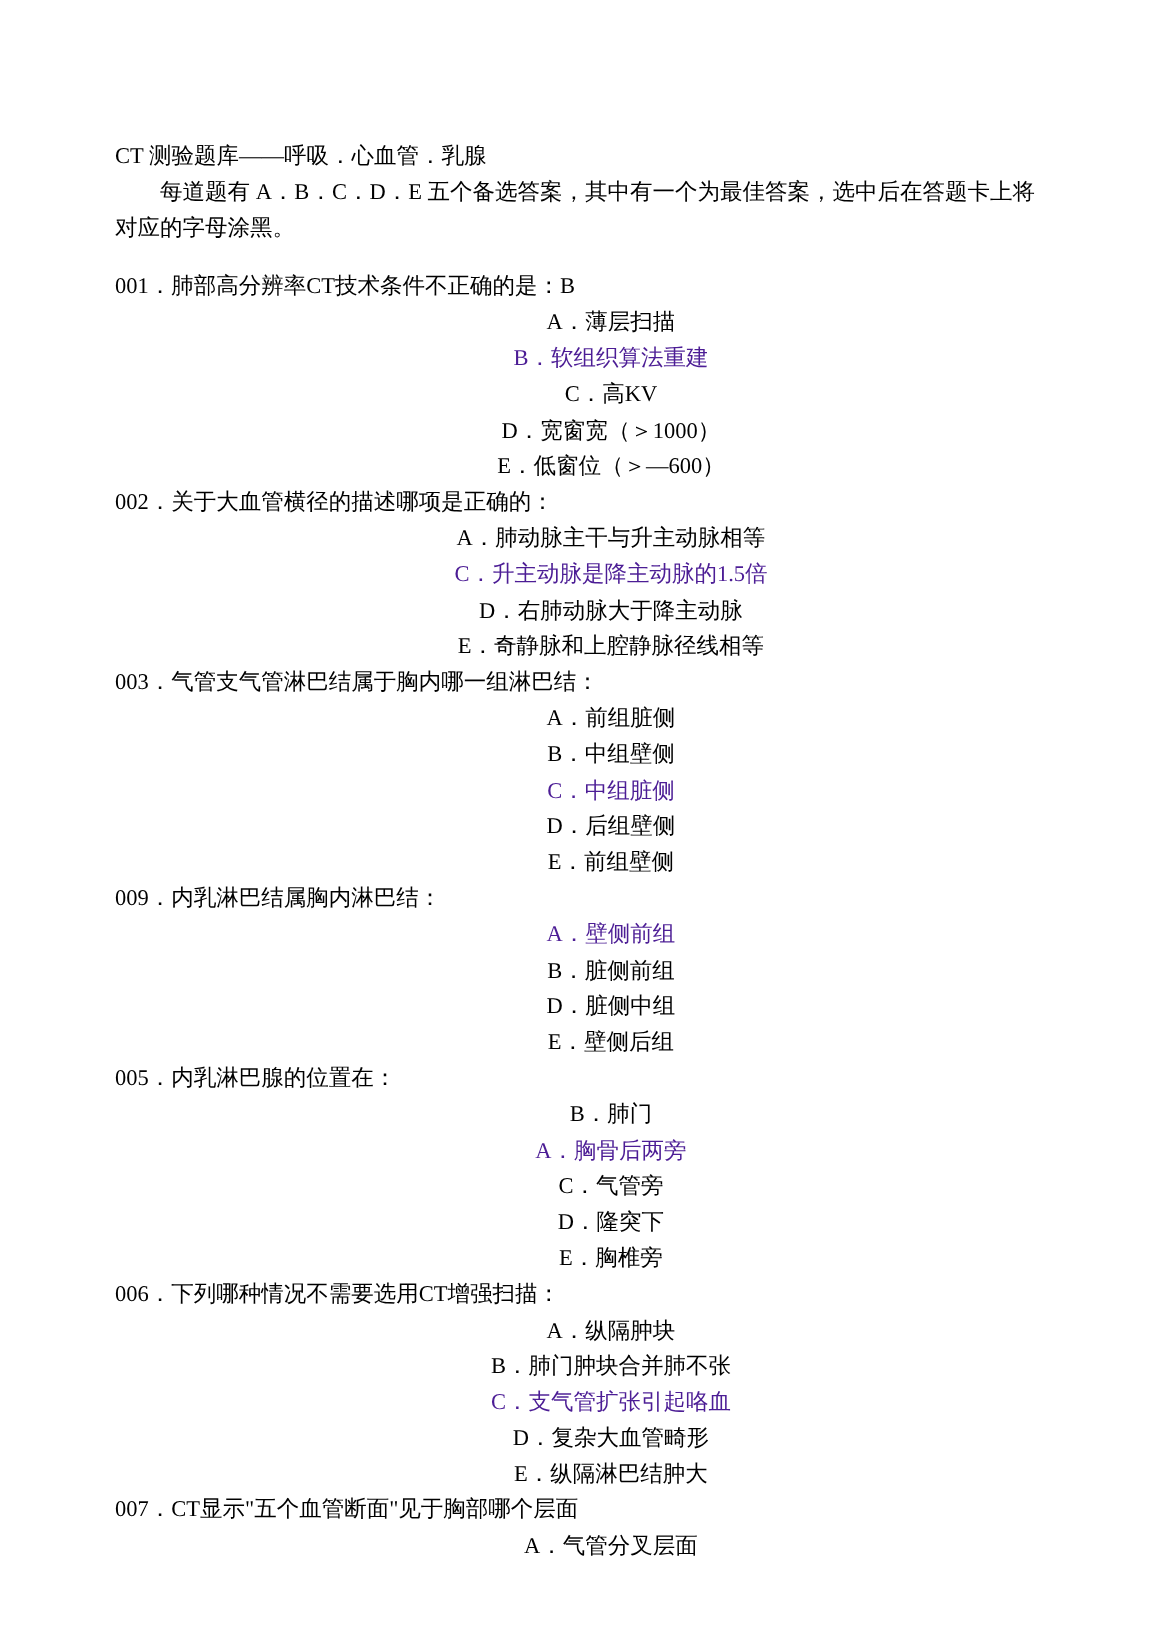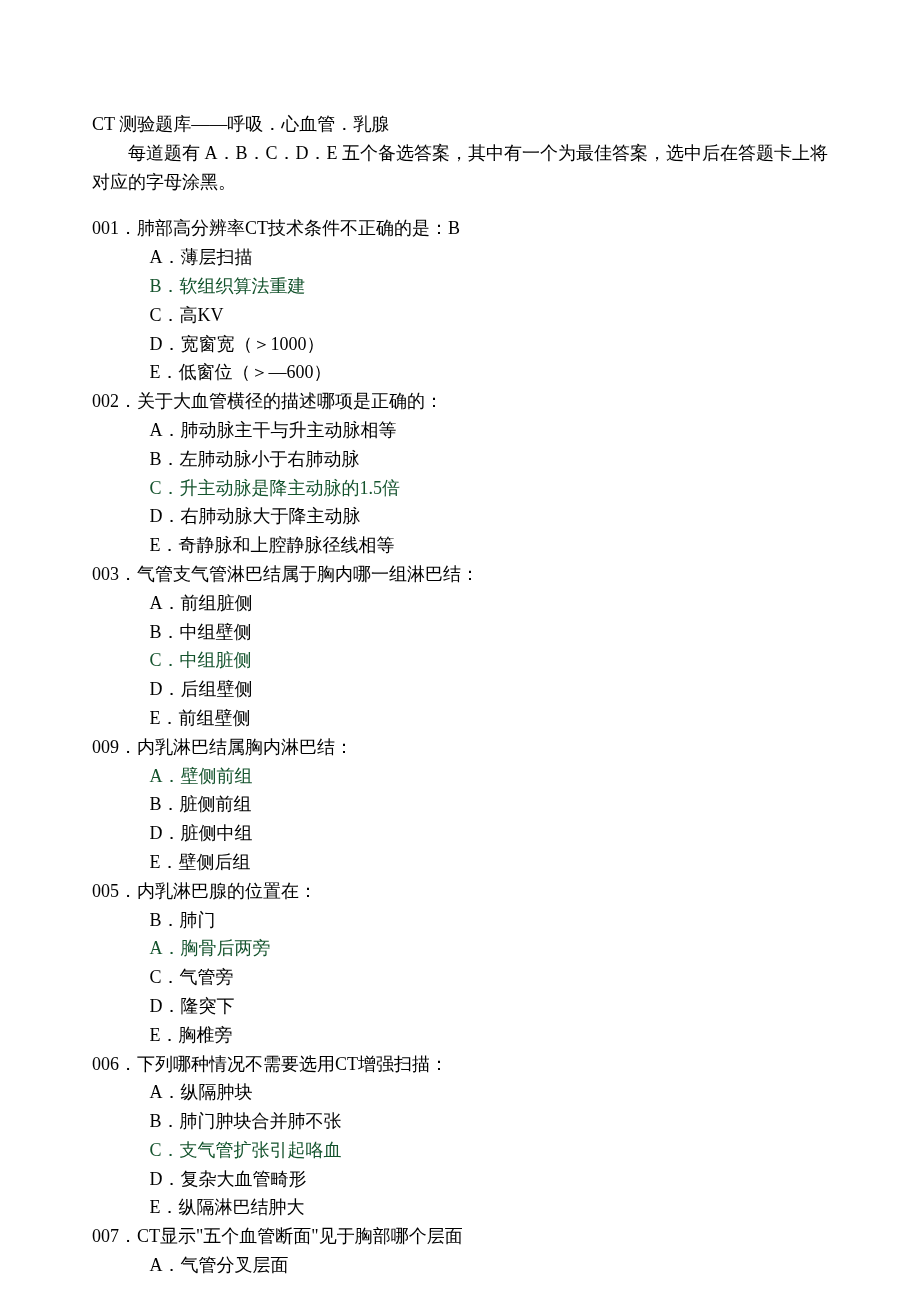--- a/index.html
+++ b/index.html
@@ -20,41 +20,41 @@
     }
     .spacer {
       height: 18px;
     }
     .question-stem {
       font-family: Liberation Serif, serif;
     }
     .option {
       padding-left: 3.2em;
       font-family: "Times New Roman", "SimSun", serif;
+      text-align: center;
     }
-    .red { color: #14532d; }
+    .red { color: #4c1d95; }
   </style>
 </head>
 <body>
 
 <div class="header-title">CT 测验题库——呼吸．心血管．乳腺</div>
 <div class="intro">每道题有 A．B．C．D．E 五个备选答案，其中有一个为最佳答案，选中后在答题卡上将对应的字母涂黑。</div>
 
 <div class="spacer"></div>
 
 <div id="questions-container">
     <div class="question-stem"><span>001．</span><span>肺部高分辨率CT技术条件不正确的是：B</span></div>
     <div class="option">A．薄层扫描</div>
     <div class="option red">B．软组织算法重建</div>
     <div class="option">C．高KV</div>
     <div class="option">D．宽窗宽（＞1000）</div>
     <div class="option">E．低窗位（＞—600）</div>
     <div class="question-stem"><span>002．</span><span>关于大血管横径的描述哪项是正确的：</span></div>
     <div class="option">A．肺动脉主干与升主动脉相等</div>
-    <div class="option">B．左肺动脉小于右肺动脉</div>
     <div class="option red">C．升主动脉是降主动脉的1.5倍</div>
     <div class="option">D．右肺动脉大于降主动脉</div>
     <div class="option">E．奇静脉和上腔静脉径线相等</div>
     <div class="question-stem"><span>003．</span><span>气管支气管淋巴结属于胸内哪一组淋巴结：</span></div>
     <div class="option">A．前组脏侧</div>
     <div class="option">B．中组壁侧</div>
     <div class="option red">C．中组脏侧</div>
     <div class="option">D．后组壁侧</div>
     <div class="option">E．前组壁侧</div>
     <div class="question-stem"><span>009．</span><span>内乳淋巴结属胸内淋巴结：</span></div>

